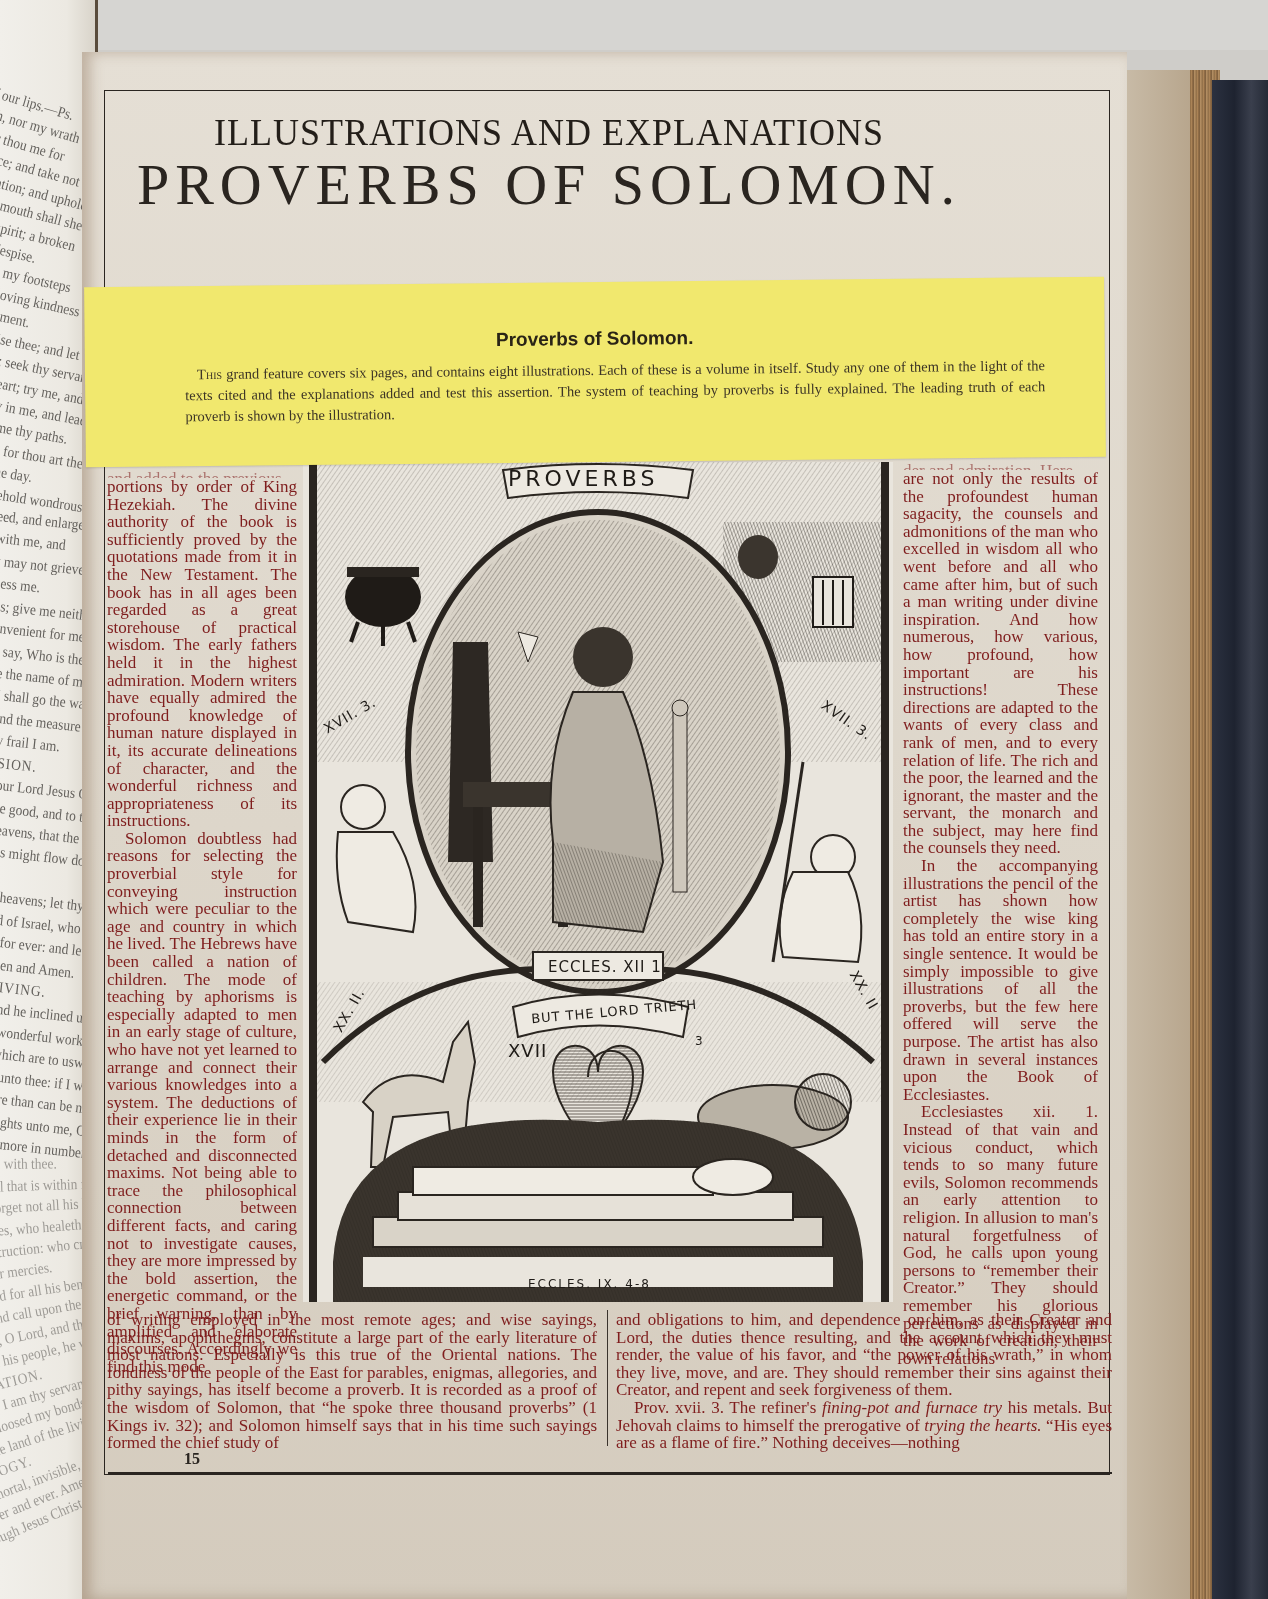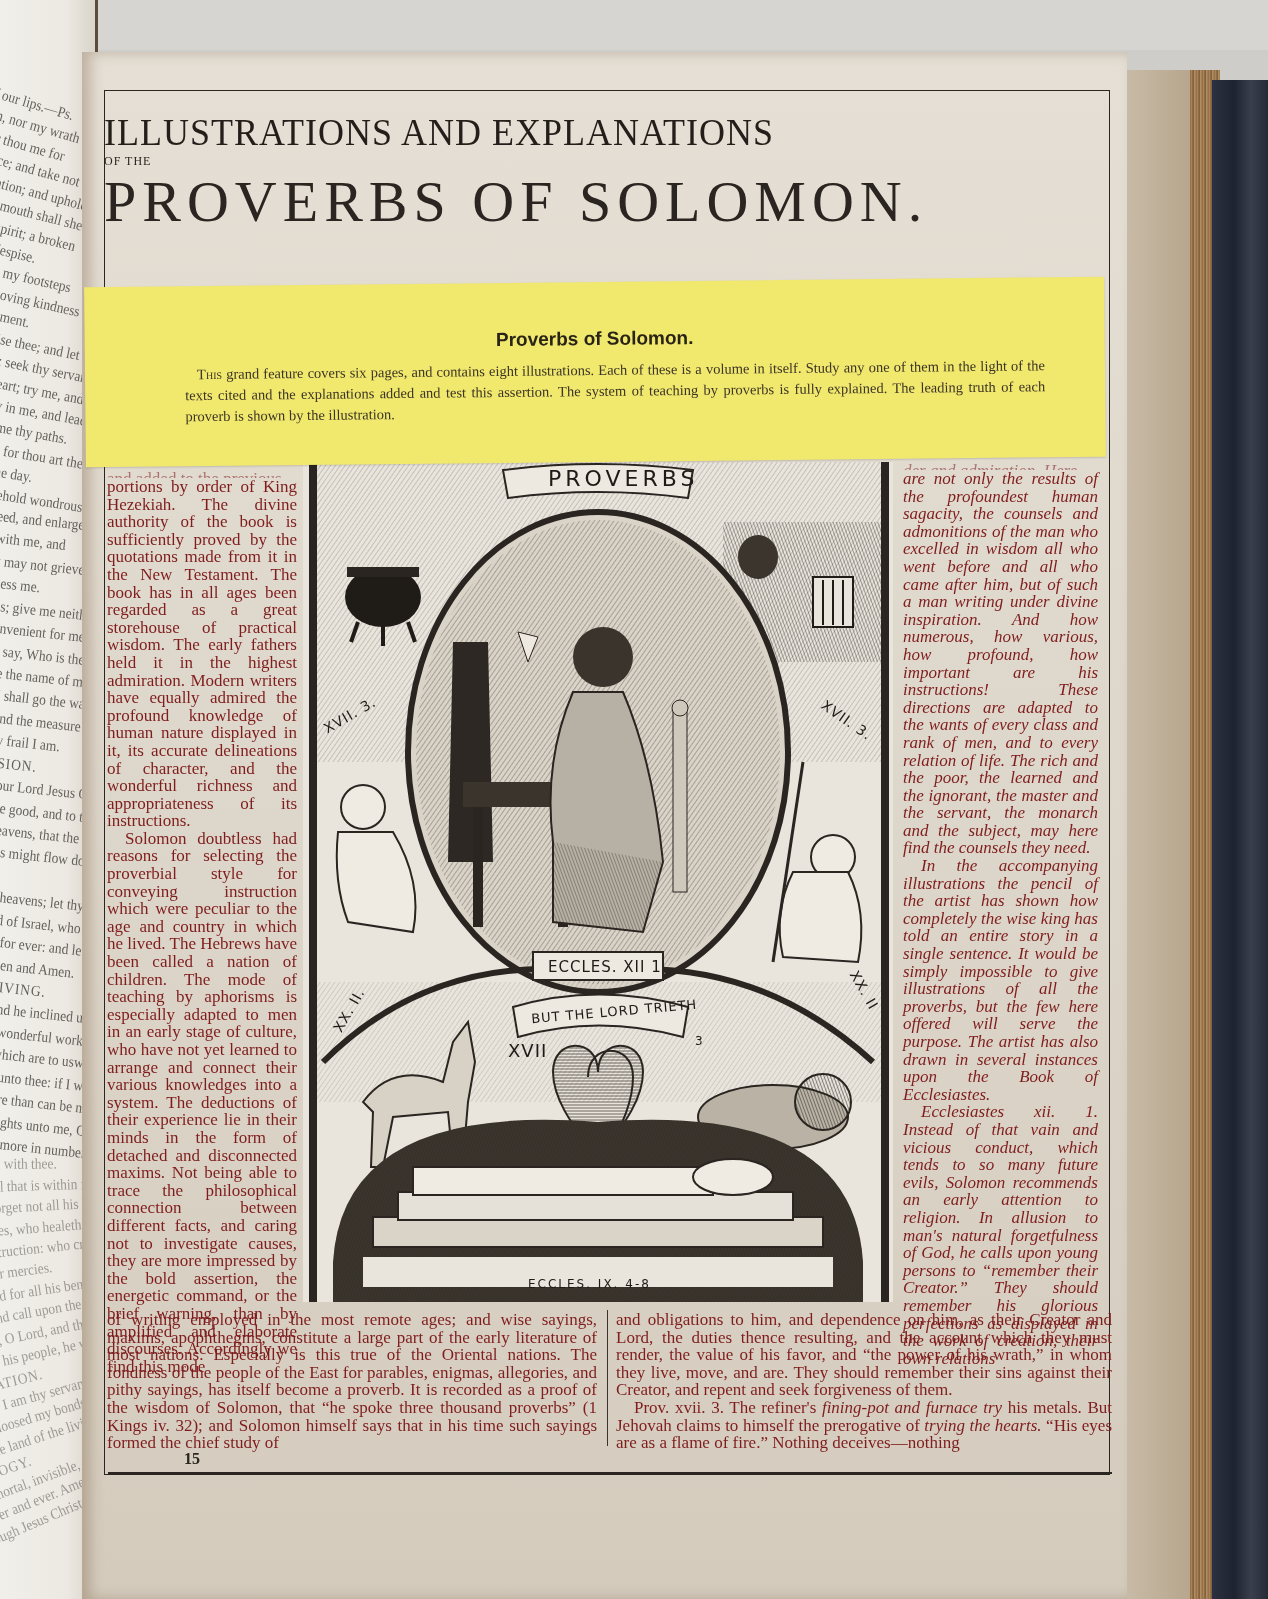--- a/index.html
+++ b/index.html
@@ -38,21 +38,21 @@
     
     .page {
       position:absolute; left:82px; top:52px; width:1045px; height:1547px;
       background: linear-gradient(180deg,#e5dfd5 0%,#ddd6ca 50%,#d4cbbd 100%);
       box-shadow: inset 8px 0 14px rgba(120,90,60,0.35);
     }
     .frame {
       position:absolute; left:104px; top:90px; width:1006px; height:1385px;
       border:1.5px solid #2a2520; box-sizing:border-box;
     }
-    .header { position:absolute; left:104px; top:112px; width:890px; }
+    .header { position:absolute; left:104px; top:112px; width:890px; text-align:center; }
     .title-line1 {
       font-size:36px; letter-spacing:1px; color:#231e19; line-height:40px;
       font-family: "Liberation Serif", serif; transform: scaleY(1.05);
     }
     .title-ofthe { font-size:12px; letter-spacing:1px; margin-top:2px; }
     .title-line2 {
       font-size:58px; letter-spacing:6px; line-height:62px; margin-top:2px;
       font-family: "Liberation Serif", serif;
     }
     .byline { font-size:20px; letter-spacing:0.5px; margin-top:4px; }
@@ -77,21 +77,21 @@
     .sticker-body .sc { font-variant: small-caps; }
 
     
     .col {
       position:absolute; font-size:17px; line-height:17.6px; color:#7f1d1d;
       text-align:justify; hyphens:manual;
     }
     .col p { margin:0; }
     .col p.indent { text-indent:18px; }
     .col-left { left:107px; top:470px; width:190px; }
-    .col-right { left:903px; top:462px; width:195px;font-style:italic; }
+    .col-right { left:903px; top:462px; width:195px; }
     .col-bottom-left { left:107px; top:1311px; width:490px; }
     .col-bottom-right { left:616px; top:1311px; width:496px; }
     .col-divider { position:absolute; left:607px; top:1310px; width:1px; height:136px; background:#3a332c; }
     .cutoff-line { height:8px; overflow:hidden; opacity:0.55; }
 
     .page-number { position:absolute; left:184px; top:1450px; font-size:16px; font-weight:bold; }
     .bottom-rule { position:absolute; left:108px; top:1472px; width:1004px; height:2px; background:#2a2520; }
 
     
     .illus {
@@ -179,21 +179,20 @@
     <div class="ghost-line" style="top: 1492.73px; transform: rotate(-20.5636deg) scaleX(0.9); opacity: 0.5;">immortal, invisible, the</div>
     <div class="ghost-line" style="top: 1515.15px; transform: rotate(-21.9091deg) scaleX(0.9); opacity: 0.5;">r ever and ever. Amen</div>
     <div class="ghost-line" style="top: 1537.58px; transform: rotate(-23.2545deg) scaleX(0.9); opacity: 0.5;">through Jesus Christ</div>
   </div>
 
 <div class="page"></div>
 <div class="frame"></div>
 
 <div class="header">
   <div class="title-line1">ILLUSTRATIONS AND EXPLANATIONS</div>
-  <div class="title-ofthe">OF THE</div>
   <div class="title-line2">PROVERBS OF SOLOMON.</div>
 </div>
 
 <div class="illus">
   <svg width="590" height="840" viewBox="0 0 590 840">
     <defs>
       <pattern id="hatch" width="4" height="4" patternUnits="userSpaceOnUse" patternTransform="rotate(35)">
         <line x1="0" y1="0" x2="0" y2="4" stroke="#3a342d" stroke-width="1.2"></line>
       </pattern>
       <pattern id="hatch2" width="3" height="3" patternUnits="userSpaceOnUse" patternTransform="rotate(-20)">
@@ -277,21 +276,21 @@
     <path d="M30 840 L30 800 Q40 640 295 660 Q550 640 560 800 L560 840" fill="#3a342d"></path>
     <path d="M30 840 L30 800 Q40 640 295 660 Q550 640 560 800 L560 840" fill="url(#hatch2)" opacity="0.6"></path>
     <g>
       <rect x="70" y="755" width="450" height="30" fill="#d9d3c8" stroke="#2a2520" stroke-width="2"></rect>
       <rect x="95" y="730" width="395" height="28" fill="#e6e1d8" stroke="#2a2520" stroke-width="2"></rect>
       <rect x="110" y="705" width="300" height="28" fill="#efebe3" stroke="#2a2520" stroke-width="2"></rect>
       <ellipse cx="430" cy="715" rx="40" ry="18" fill="#efebe3" stroke="#2a2520" stroke-width="2"></ellipse>
     </g>
     <rect x="60" y="795" width="470" height="30" fill="#e9e5dd"></rect>
   </svg>
-  <div class="illus-label" style="left:205px; top:4px; font-size:22px; letter-spacing:4px;margin-left:40px;">PROVERBS</div>
+  <div class="illus-label" style="left:205px; top:4px; font-size:22px; letter-spacing:4px;">PROVERBS</div>
   <div class="illus-label" style="left:18px; top:245px; font-size:14px; transform:rotate(-30deg);">XVII. 3.</div>
   <div class="illus-label" style="left:515px; top:250px; font-size:14px; transform:rotate(35deg);">XVII. 3.</div>
   <div class="illus-label" style="left:245px; top:496px; font-size:15px;">ECCLES. XII 1</div>
   <div class="illus-label" style="left:228px; top:542px; font-size:13px; transform:rotate(-5deg);">BUT THE LORD TRIETH</div>
   <div class="illus-label" style="left:205px; top:578px; font-size:18px;">XVII</div>
   <div class="illus-label" style="left:392px; top:572px; font-size:12px;">3</div>
   <div class="illus-label" style="left:22px; top:540px; font-size:14px; transform:rotate(-60deg);">XX. II.</div>
   <div class="illus-label" style="left:540px; top:520px; font-size:14px; transform:rotate(60deg);">XX. II</div>
   <div class="illus-label" style="left:225px; top:815px; font-size:12px; letter-spacing:2px;">ECCLES. IX. 4-8</div>
 </div>

